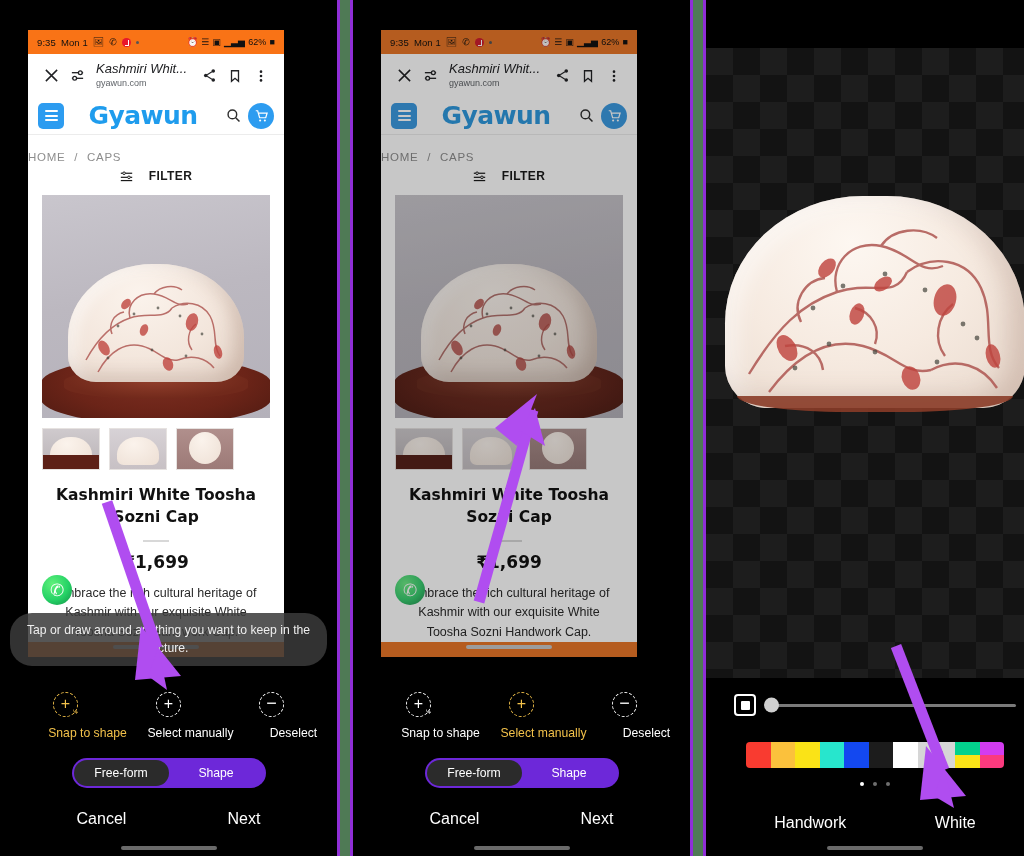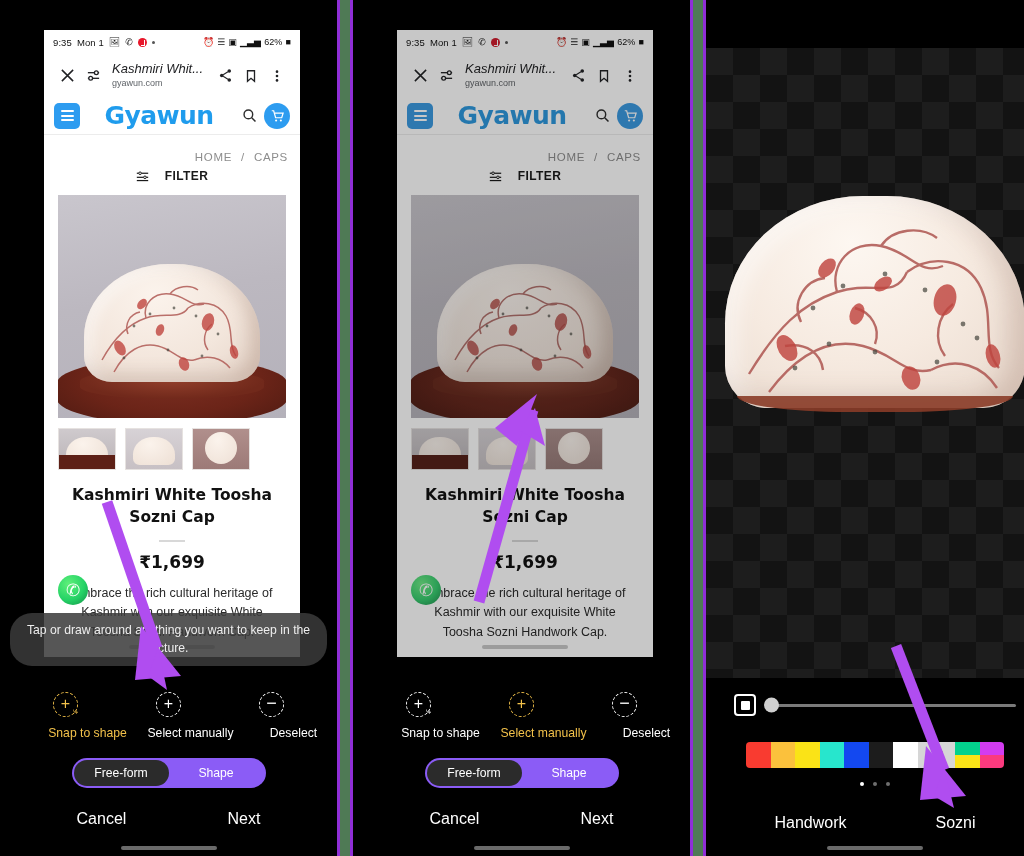--- a/index.html
+++ b/index.html
@@ -33,23 +33,23 @@
     flex: 0 0 auto;
     overflow: hidden;
   }
   .panel-1 { width: 337px; }
   .panel-2 { width: 337px; }
   .panel-3 { width: 338px; }
 
   
   .phone {
     position: absolute;
-    left: 44px; top: 30px;
+    left: 28px; top: 30px;
     width: 256px;
-    background: #ffffff;
+    background: #f97316;
     overflow: hidden;
   }
   .panel-1 .phone { height: 627px; }
   .panel-2 .phone { height: 627px; }
   .panel-2 .phone { filter: brightness(0.78) saturate(0.85); }
 
   .statusbar {
     height: 24px;
     display: flex; align-items: center;
     padding: 0 9px;
@@ -106,21 +106,21 @@
   .hdr-search { width: 22px; color: #2d2d2d; display:flex; align-items:center; justify-content:center;}
   .cart {
     width: 26px; height: 26px; border-radius: 50%;
     background: #2d9cf0; color: #fff; display: flex;
     align-items: center; justify-content: center; font-size: 13px;
     margin-left: 4px;
   }
 
   .page-body { background: #fff; }
   .breadcrumb {
-    text-align: right; padding: 16px 12px 6px;
+    text-align: left; padding: 16px 0 6px;
     font-size: 11.5px; color: #8d8d8d; letter-spacing: .7px;
   }
   .breadcrumb .sep-slash { margin: 0 5px; }
   .filter-row {
     text-align: center; padding-bottom: 12px;
     font-size: 12px; font-weight: 700; color: #1a1a1a; letter-spacing: .4px;
     display: flex; align-items: center; justify-content: center; gap: 16px;
   }
 
   
@@ -218,21 +218,21 @@
   .tool-ic .plus { font-size: 16px; font-weight: 500; margin-top: -1px; }
   .tool-ic .minus { font-size: 18px; font-weight: 500; margin-top: -4px; }
   .tool-ic .snapmark{
     position:absolute; right:-1px; bottom:0px; font-size:9px;
   }
   .tool-lab { font-size: 12.2px; color: #fff; white-space: nowrap; margin-left: 44px; }
   .tool-lab.on { color: #f2c14a; }
 
   .segment {
     margin: 16px auto 0; width: 194px; height: 30px;
-    background: #8b5cf6; border-radius: 16px;
+    background: #6d28d9; border-radius: 16px;
     display: flex; align-items: center; padding: 2px;
   }
   .seg {
     flex: 1 1 50%; height: 100%; border-radius: 15px;
     display: flex; align-items: center; justify-content: center;
     font-size: 12.2px; color: #fff;
   }
   .seg.active { background: #2b2b2b; }
 
   .actions {
@@ -811,21 +811,21 @@
     </div>
 
     <div class="dots">
       <div class="dot on"></div>
       <div class="dot"></div>
       <div class="dot"></div>
     </div>
 
     <div class="actions3">
       <div class="action">Handwork</div>
-      <div class="action">Sozni</div>
+      <div class="action">White</div>
     </div>
     <div class="homebar" style="position:absolute;bottom:6px;left:50%;transform:translateX(-50%);margin:0;"></div>
 
     <svg class="arrow" style="left:180px; top:640px;" width="130" height="170" viewBox="0 0 130 170">
       <path d="M10 6 L58 130" stroke="#b04df0" stroke-width="11" fill="none"></path>
       <path d="M40 106 L80 156 L34 160 Z" fill="#b04df0"></path>
       <path d="M58 128 L68 168 L48 156 Z" fill="#b04df0"></path>
     </svg>
   </div>
 

